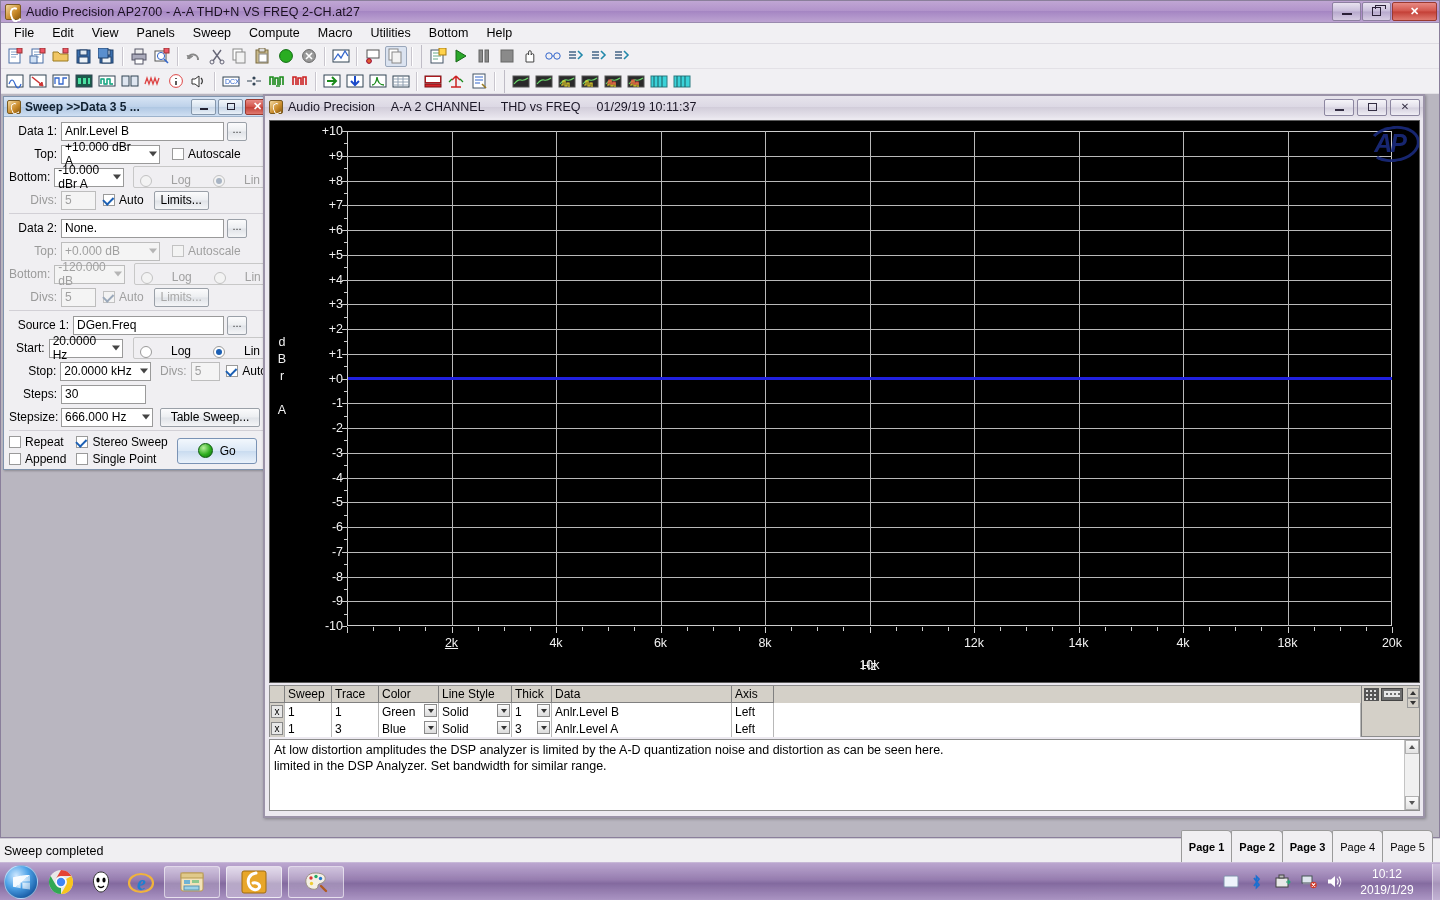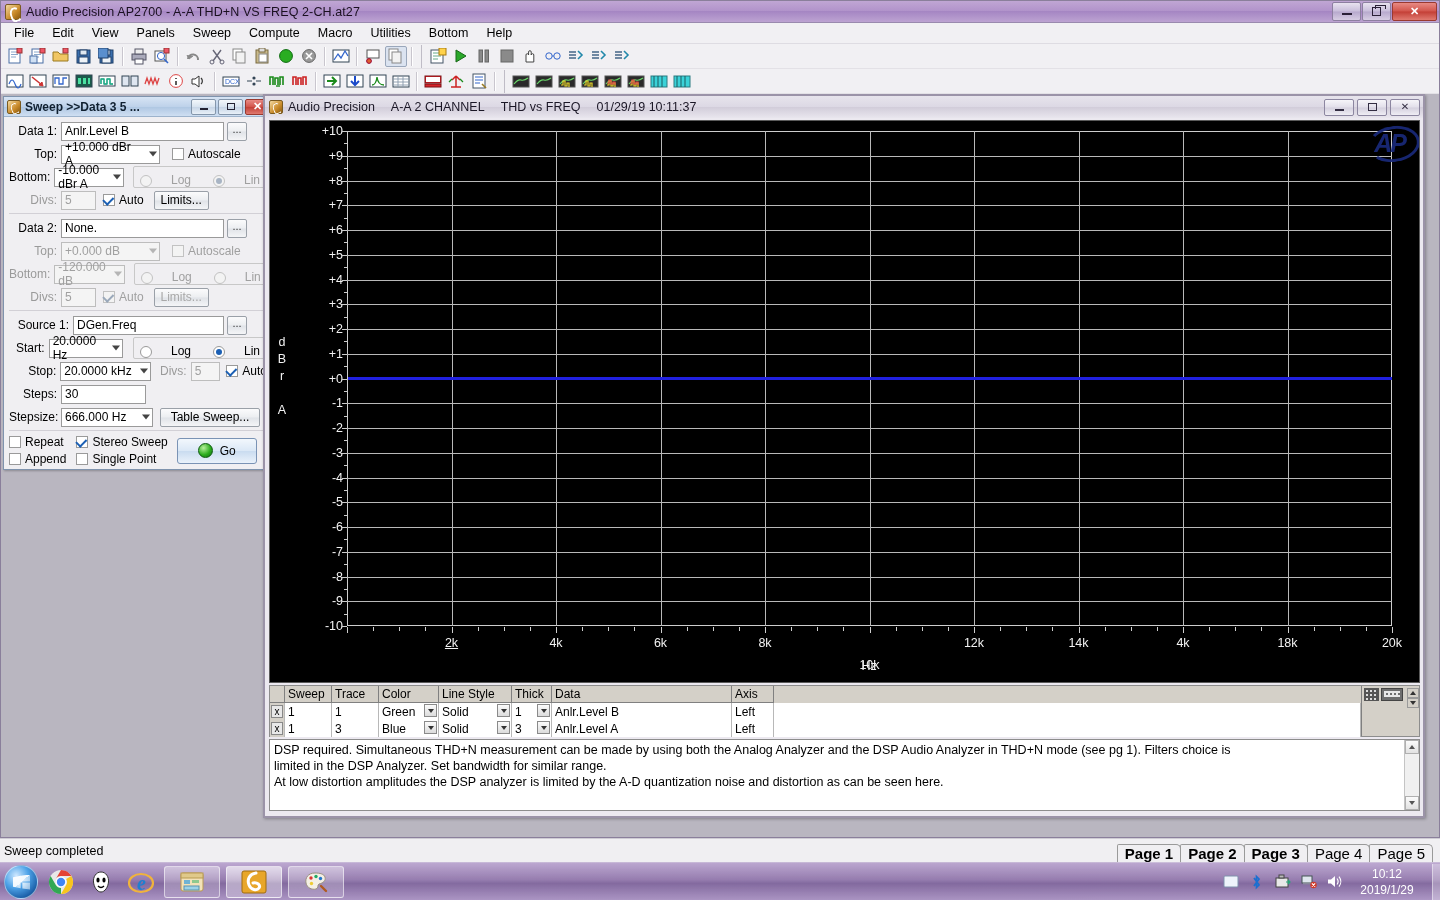--- a/index.html
+++ b/index.html
@@ -359,23 +359,23 @@
 
   
   #status-bar {
     position: absolute; left: 0; top: 838px; width: 1440px; height: 24px;
     background: #f0eff2; border-top: 1px solid #cfcdd4;
     display: flex; align-items: center;
   }
   #status-text { font-size: 12.5px; color: #000; padding-left: 4px; }
   #page-tabs { margin-left: auto; display: flex; align-items: flex-end; height: 24px; padding-right: 8px; }
   .page-tab {
-    height: 19px; padding: 0 7px; display: flex; align-items: center;
+    height: 33px; padding: 0 7px; display: flex; align-items: center;
     background: #f0eff2; border: 1px solid #9a9a9a; border-bottom: none;
-    font-size: 15px; color: #000; margin-right: -1px;
+    font-size: 11px; color: #000; margin-right: -1px;
     border-radius: 2px 5px 0 0;
     margin-top: 11px;
   }
   .page-tab.bold { font-weight: bold; }
 
   
   #taskbar {
     position: absolute; left: 0; top: 862px; width: 1440px; height: 38px;
     background: linear-gradient(to bottom, rgba(190,170,210,.92), rgba(150,125,175,.95) 45%, rgba(130,105,158,.95) 55%, rgba(172,150,196,.92));
     border-top: 1px solid rgba(255,255,255,.35);
@@ -1234,23 +1234,22 @@
           <div class="kb-icon"></div>
           <div class="sb-arrows">
             <div class="sb-up"></div>
             <div class="sb-dn"></div>
           </div>
         </div>
       </div>
 
       <div id="comment-box">
         <div class="cb-text">
-          <div>DSP required.  Simultaneous THD+N measurement can be made by using both the Analog Analyzer and the DSP Audio Analyzer in THD+N mode (see pg 1).  Filters choice is</div>
+          <div>At low distortion amplitudes the DSP analyzer is limited by the A-D quantization noise and distortion as can be seen here.</div>
           <div>limited in the DSP Analyzer.  Set bandwidth for similar range.</div>
-          <div>At low distortion amplitudes the DSP analyzer is limited by the A-D quantization noise and distortion as can be seen here.</div>
         </div>
         <div class="cb-scroll">
           <div class="arr-btn up"></div>
           <div class="arr-btn dn"></div>
         </div>
       </div>
     </div>
 
   </div>
 </div>

